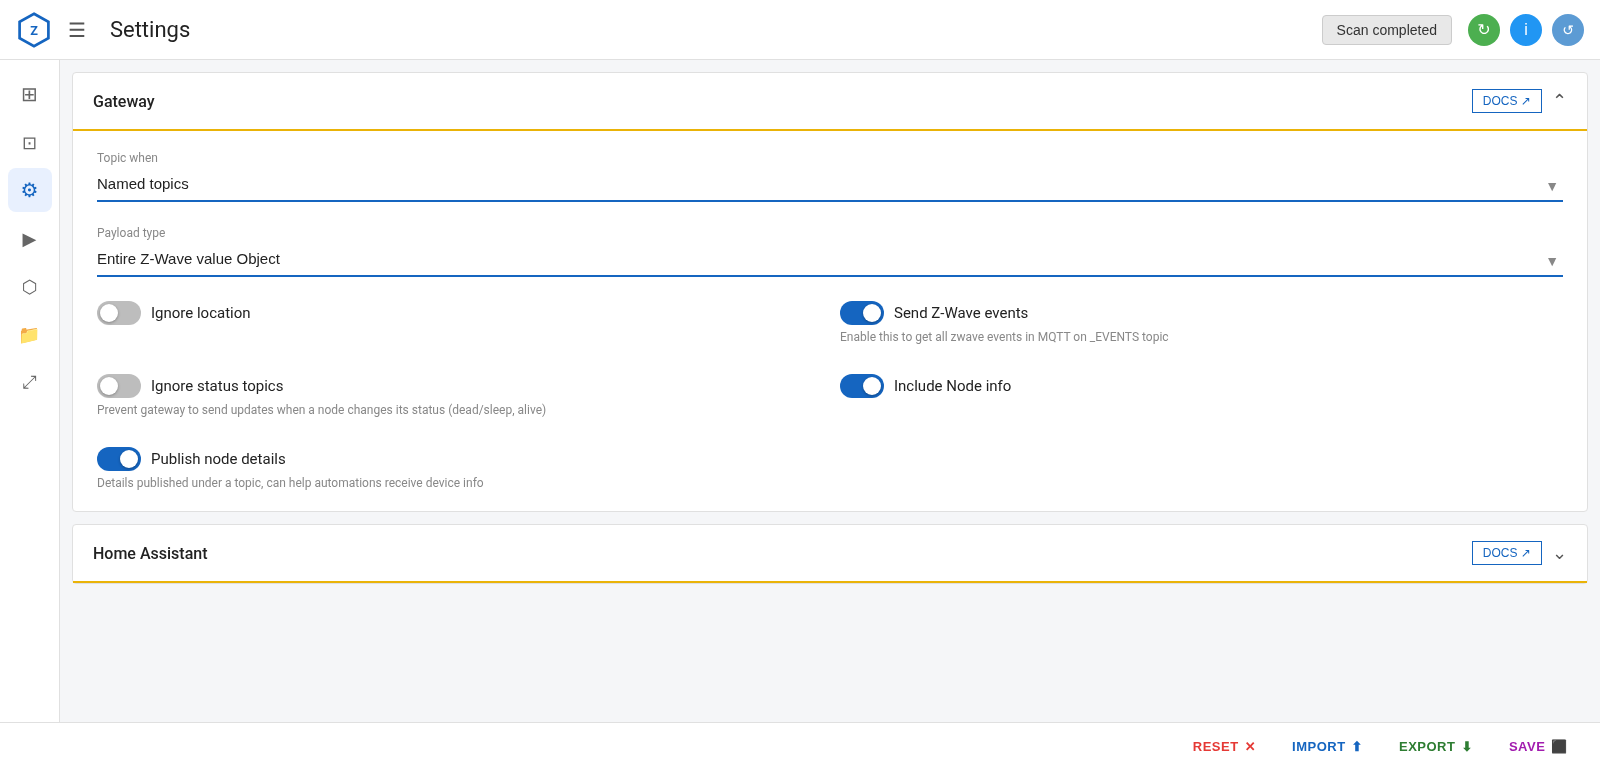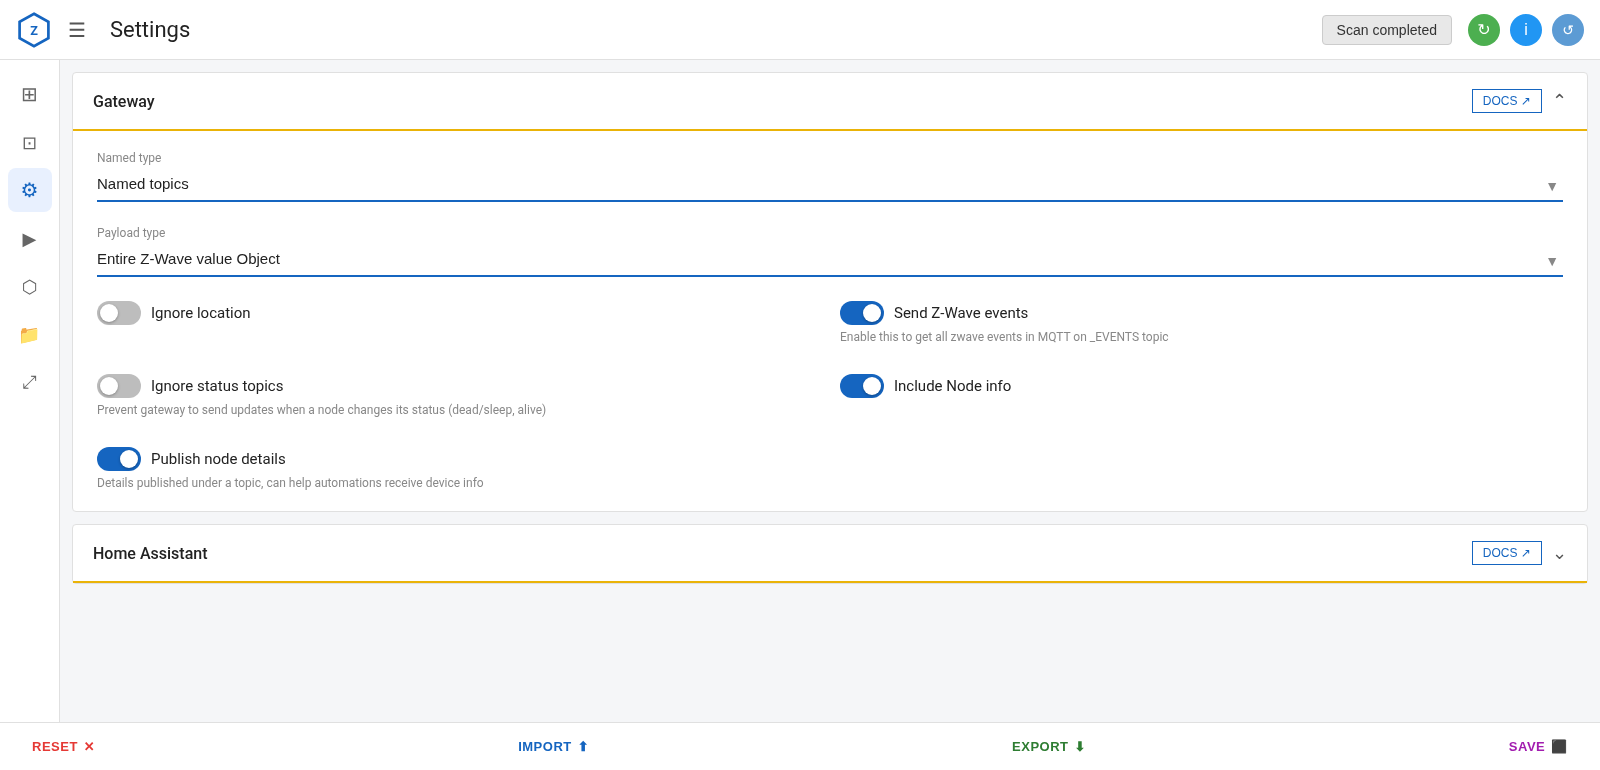--- a/index.html
+++ b/index.html
@@ -105,21 +105,21 @@
     .toggle-thumb {
       position: absolute; top: 3px; width: 18px; height: 18px;
       border-radius: 50%; background: #fff;
       box-shadow: 0 1px 3px rgba(0,0,0,0.3); transition: left 0.2s;
     }
     .toggle-track.on .toggle-thumb { left: 23px; }
     .toggle-track.off .toggle-thumb { left: 3px; }
 
     
     .bottom-toolbar {
-      display: flex; justify-content: space-between; gap: 20px; padding: 12px 24px;
+      display: flex; justify-content: flex-end; gap: 20px; padding: 12px 24px;
       background: #fff; border-top: 1px solid #e0e0e0; align-items: center;
       flex-shrink: 0;
     }
     .toolbar-btn {
       font-size: 13px; font-weight: 600; letter-spacing: 0.5px;
       border: none; background: none; cursor: pointer;
       display: flex; align-items: center; gap: 6px; padding: 4px 8px;
     }
     .btn-reset { color: #e53935; }
     .btn-import { color: #1565c0; }
@@ -191,21 +191,21 @@
         <span class="section-title">Gateway</span>
         <div class="section-header-actions">
           <button class="docs-btn">DOCS ↗</button>
           <button class="chevron-btn">⌃</button>
         </div>
       </div>
 
       <div class="section-body">
 
         <div class="field-group">
-          <div class="field-label">Named type</div>
+          <div class="field-label">Topic when</div>
           <div class="field-select-wrapper">
             <select>
               <option>Named topics</option>
               <option>Numeric IDs</option>
               <option>Custom</option>
             </select>
             <span class="field-select-arrow">▼</span>
           </div>
         </div>
 

